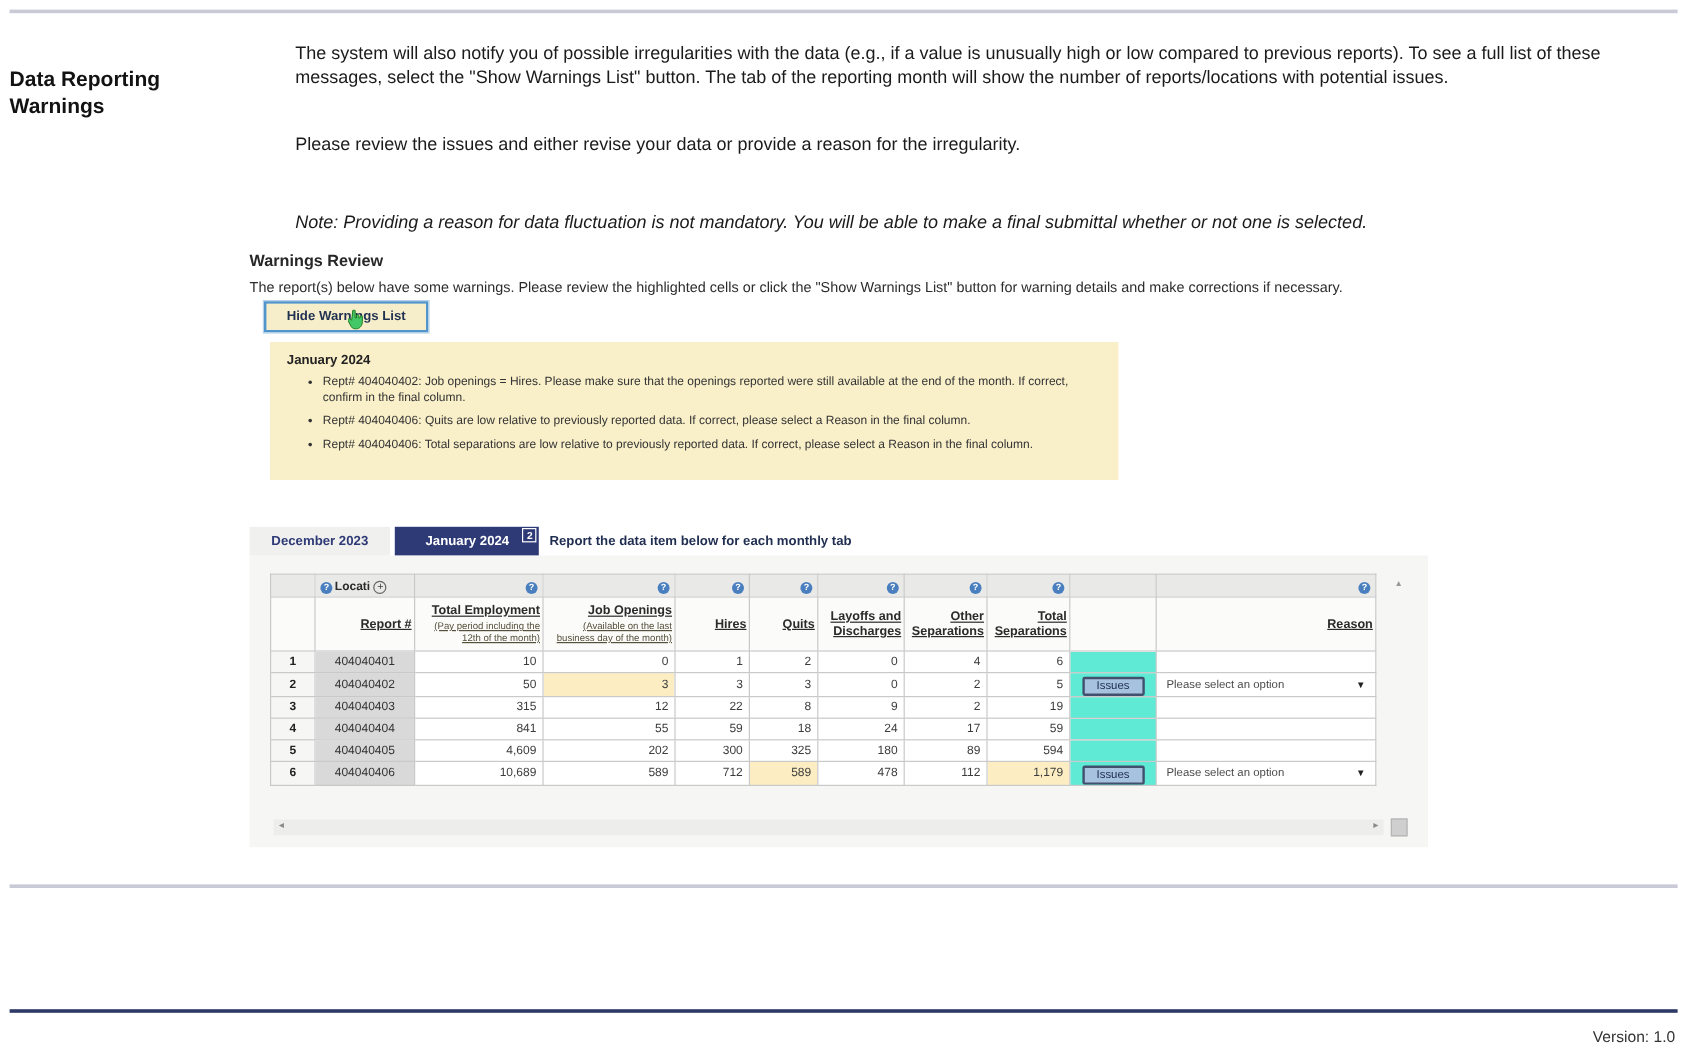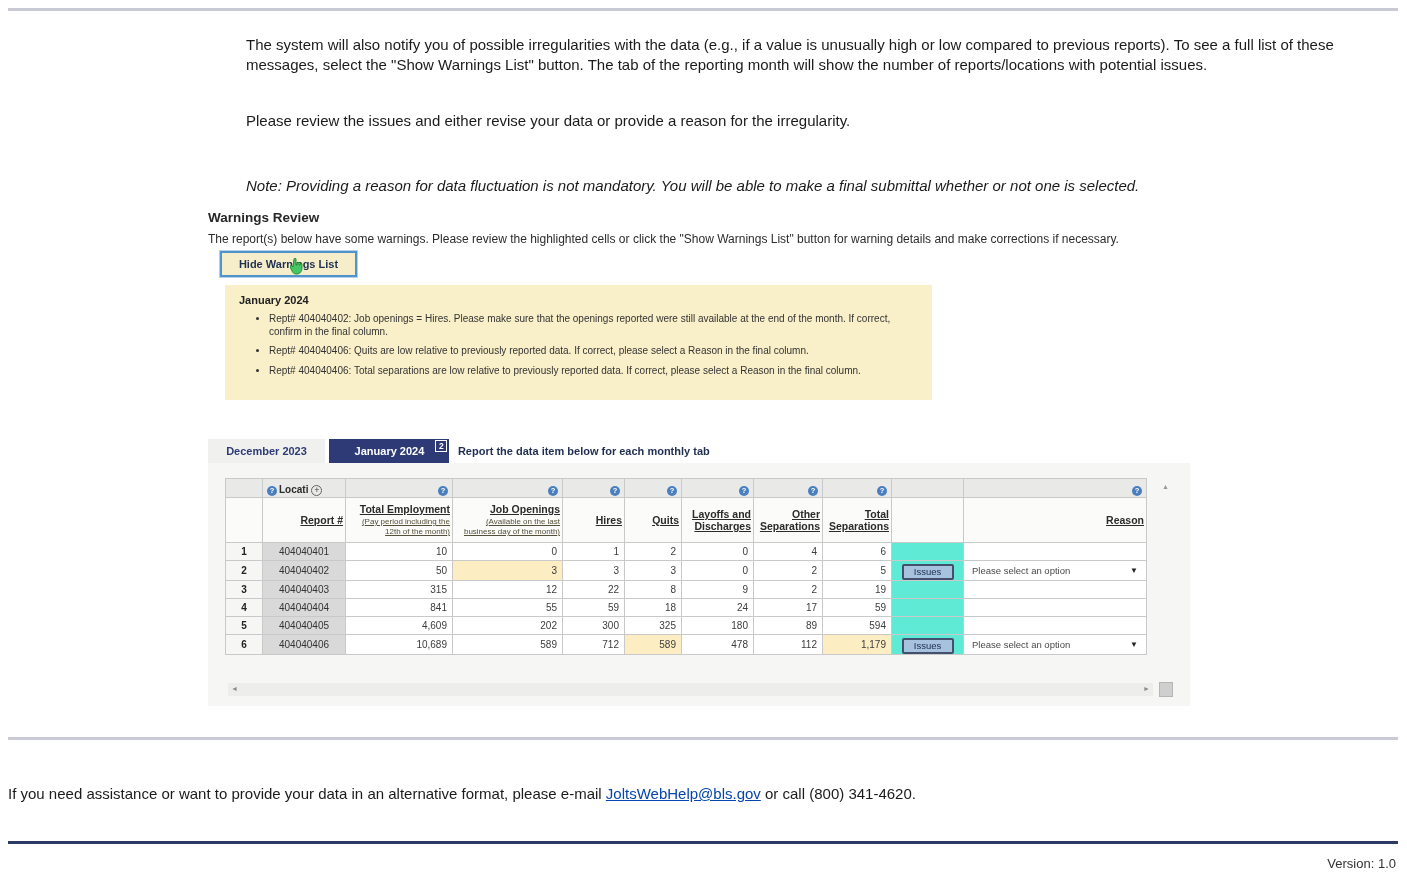--- a/index.html
+++ b/index.html
@@ -89,20 +89,21 @@
   .assist a { color:#0645ad; text-decoration:underline; cursor:pointer; }
   .version { position:absolute; right:11px; top:856px; font-size:13px; color:#333; }
 </style>
 </head>
 <body>
 
 <div class="page">
 
   <div class="rule rule-top"></div>
 
+  <h1 class="page-title">Data Reporting Warnings</h1>
 
   <p class="content-para p2">Please review the issues and either revise your data or provide a reason for the irregularity.</p>
   <p class="content-para p1">The system will also notify you of possible irregularities with the data (e.g., if a value is unusually high or low compared to previous reports). To see a full list of these messages, select the "Show Warnings List" button. The tab of the reporting month will show the number of reports/locations with potential issues.</p>
   <p class="content-para p-note">Note: Providing a reason for data fluctuation is not mandatory. You will be able to make a final submittal whether or not one is selected.</p>
 
   <div class="wr-title">Warnings Review</div>
   <div class="wr-desc">The report(s) below have some warnings. Please review the highlighted cells or click the "Show Warnings List" button for warning details and make corrections if necessary.</div>
 
   <button class="hide-btn">
     <span>Hide Warnings List</span>
@@ -286,18 +287,17 @@
     <div class="hscroll">
       <span class="arr arr-left">◄</span>
       <span class="arr arr-right">►</span>
     </div>
     <span class="vscroll-up">▲</span>
     <div class="vscroll-thumb"></div>
   </div>
 
   <div class="rule rule-mid"></div>
 
-  <p class="assist"><span>If you need assistance or want to provide your data in an alternative format, please e-mail </span><a href="#">JoltsWebHelp@bls.gov</a><span> or call (800) 341-4620.</span></p>
 
   <div class="rule rule-navy"></div>
   <div class="version">Version: 1.0</div>
 
 </div>
 
 </body></html>

